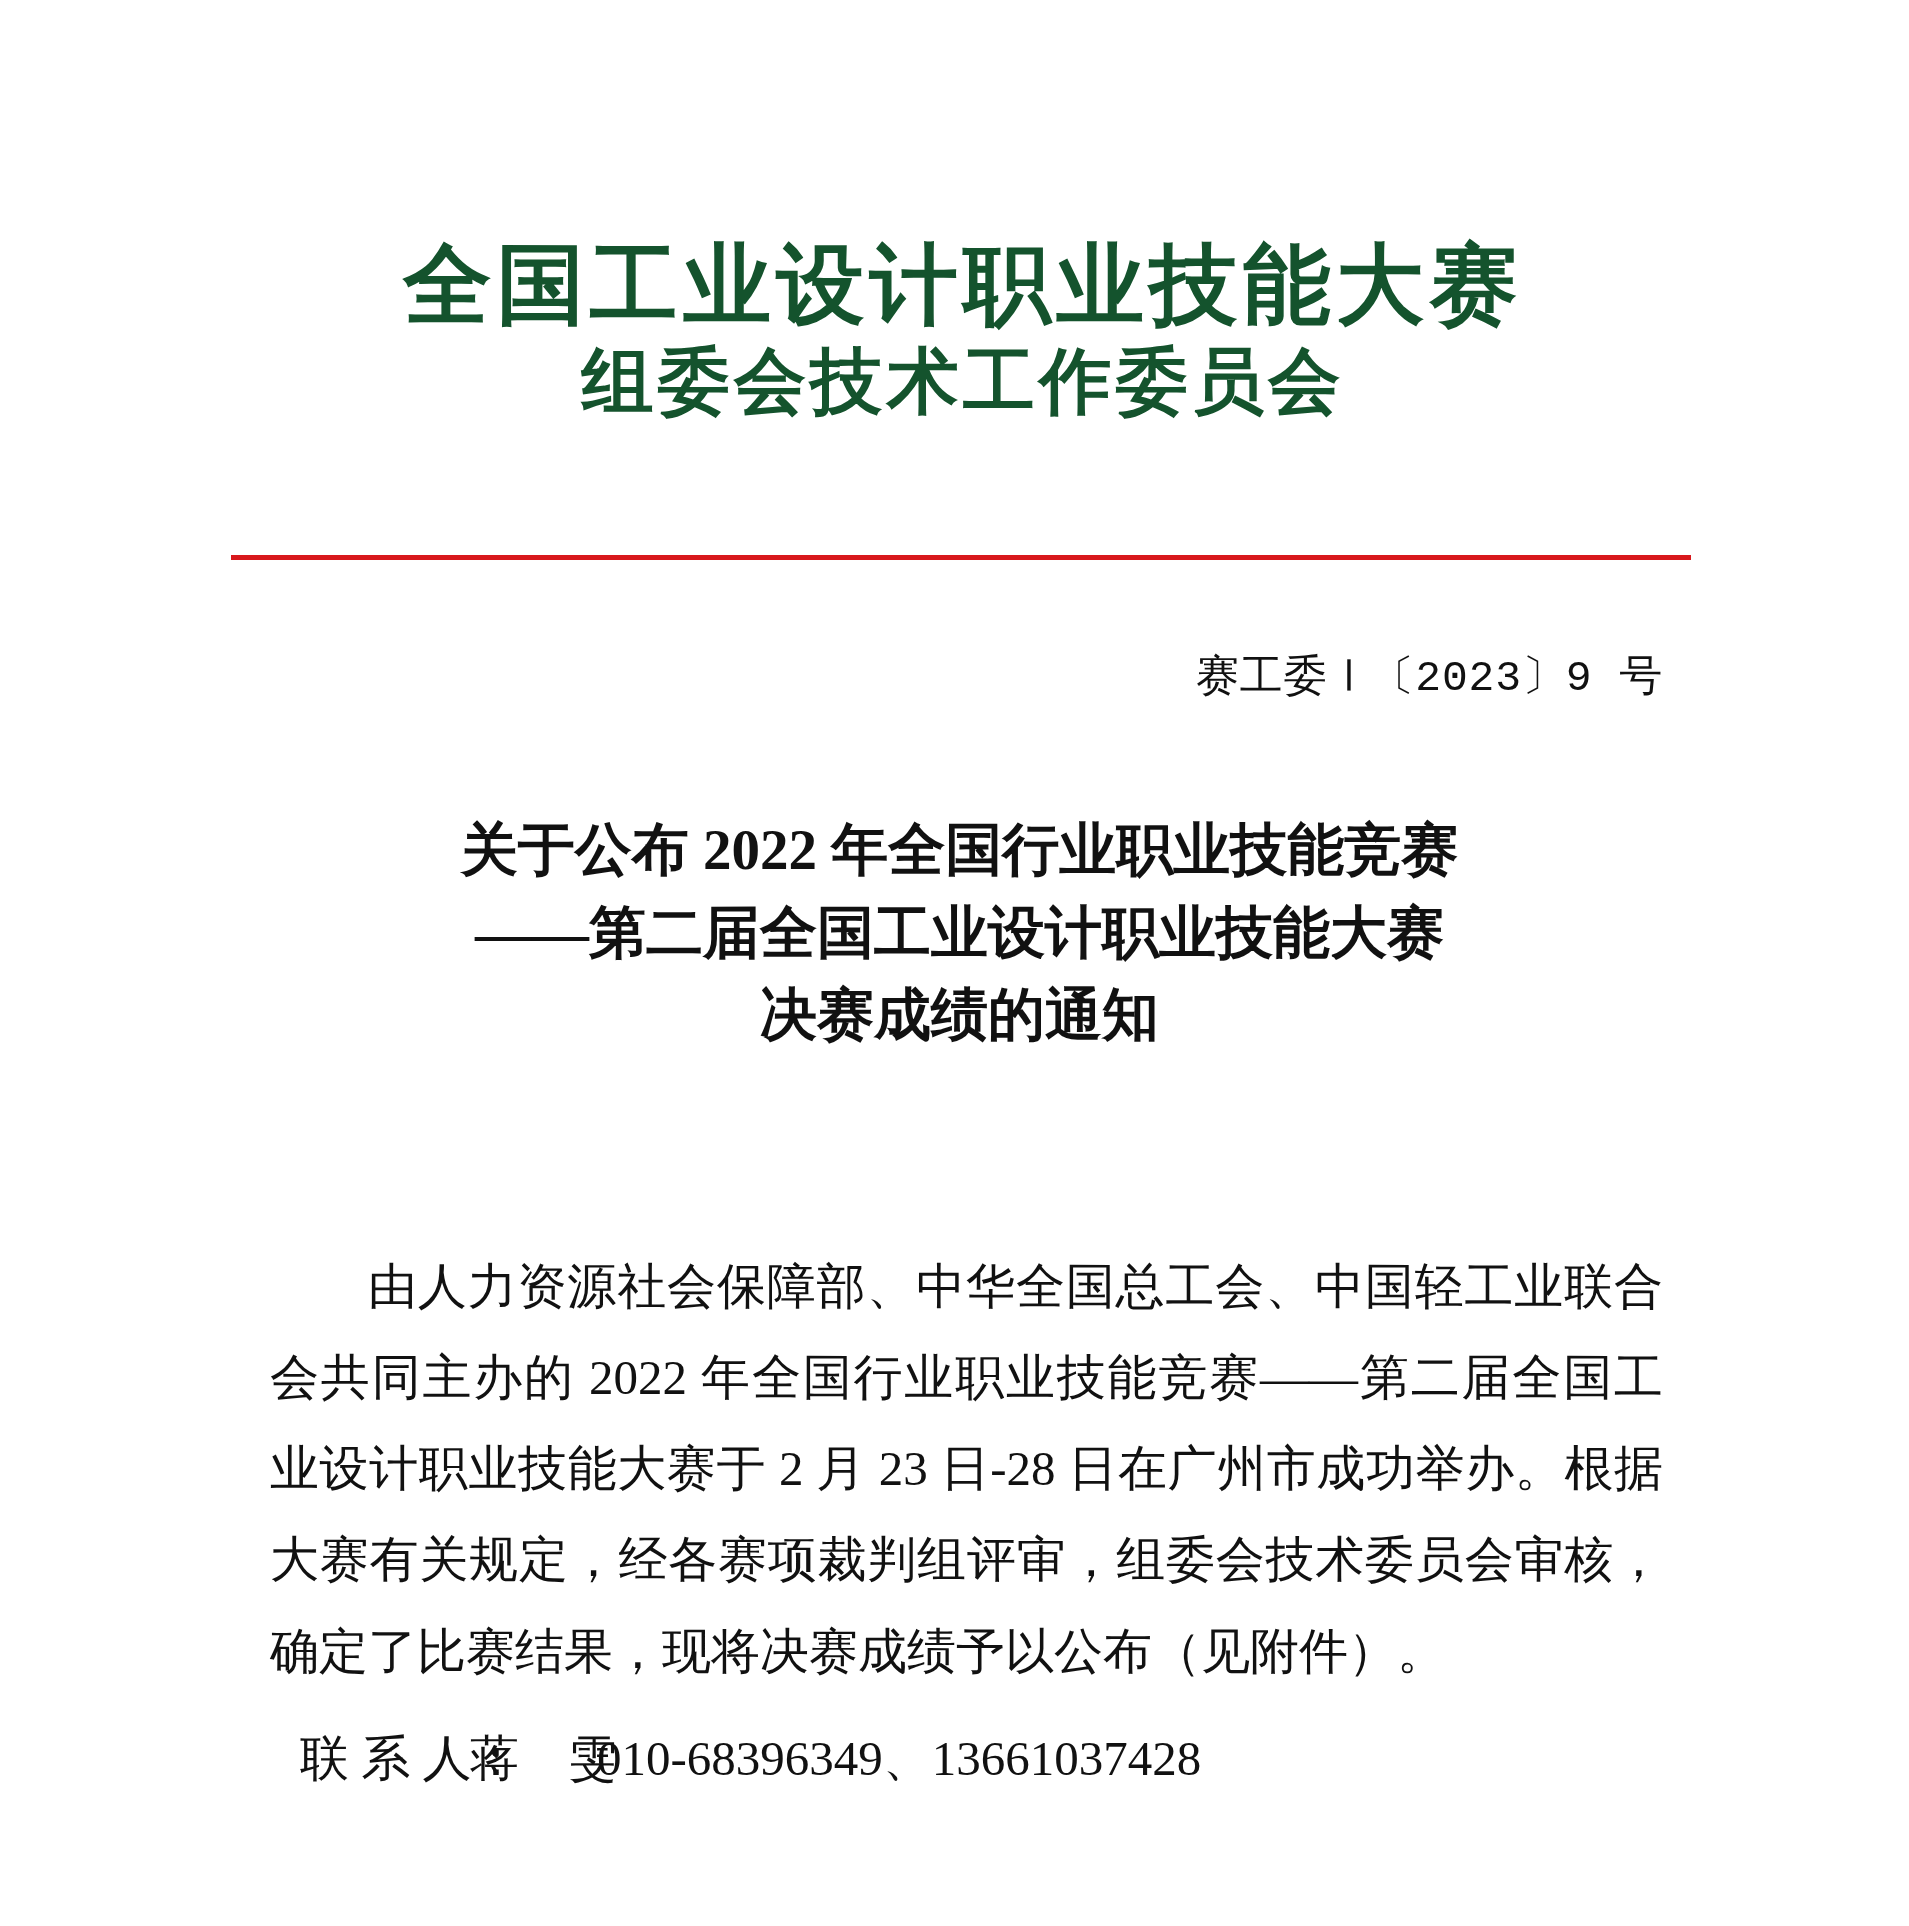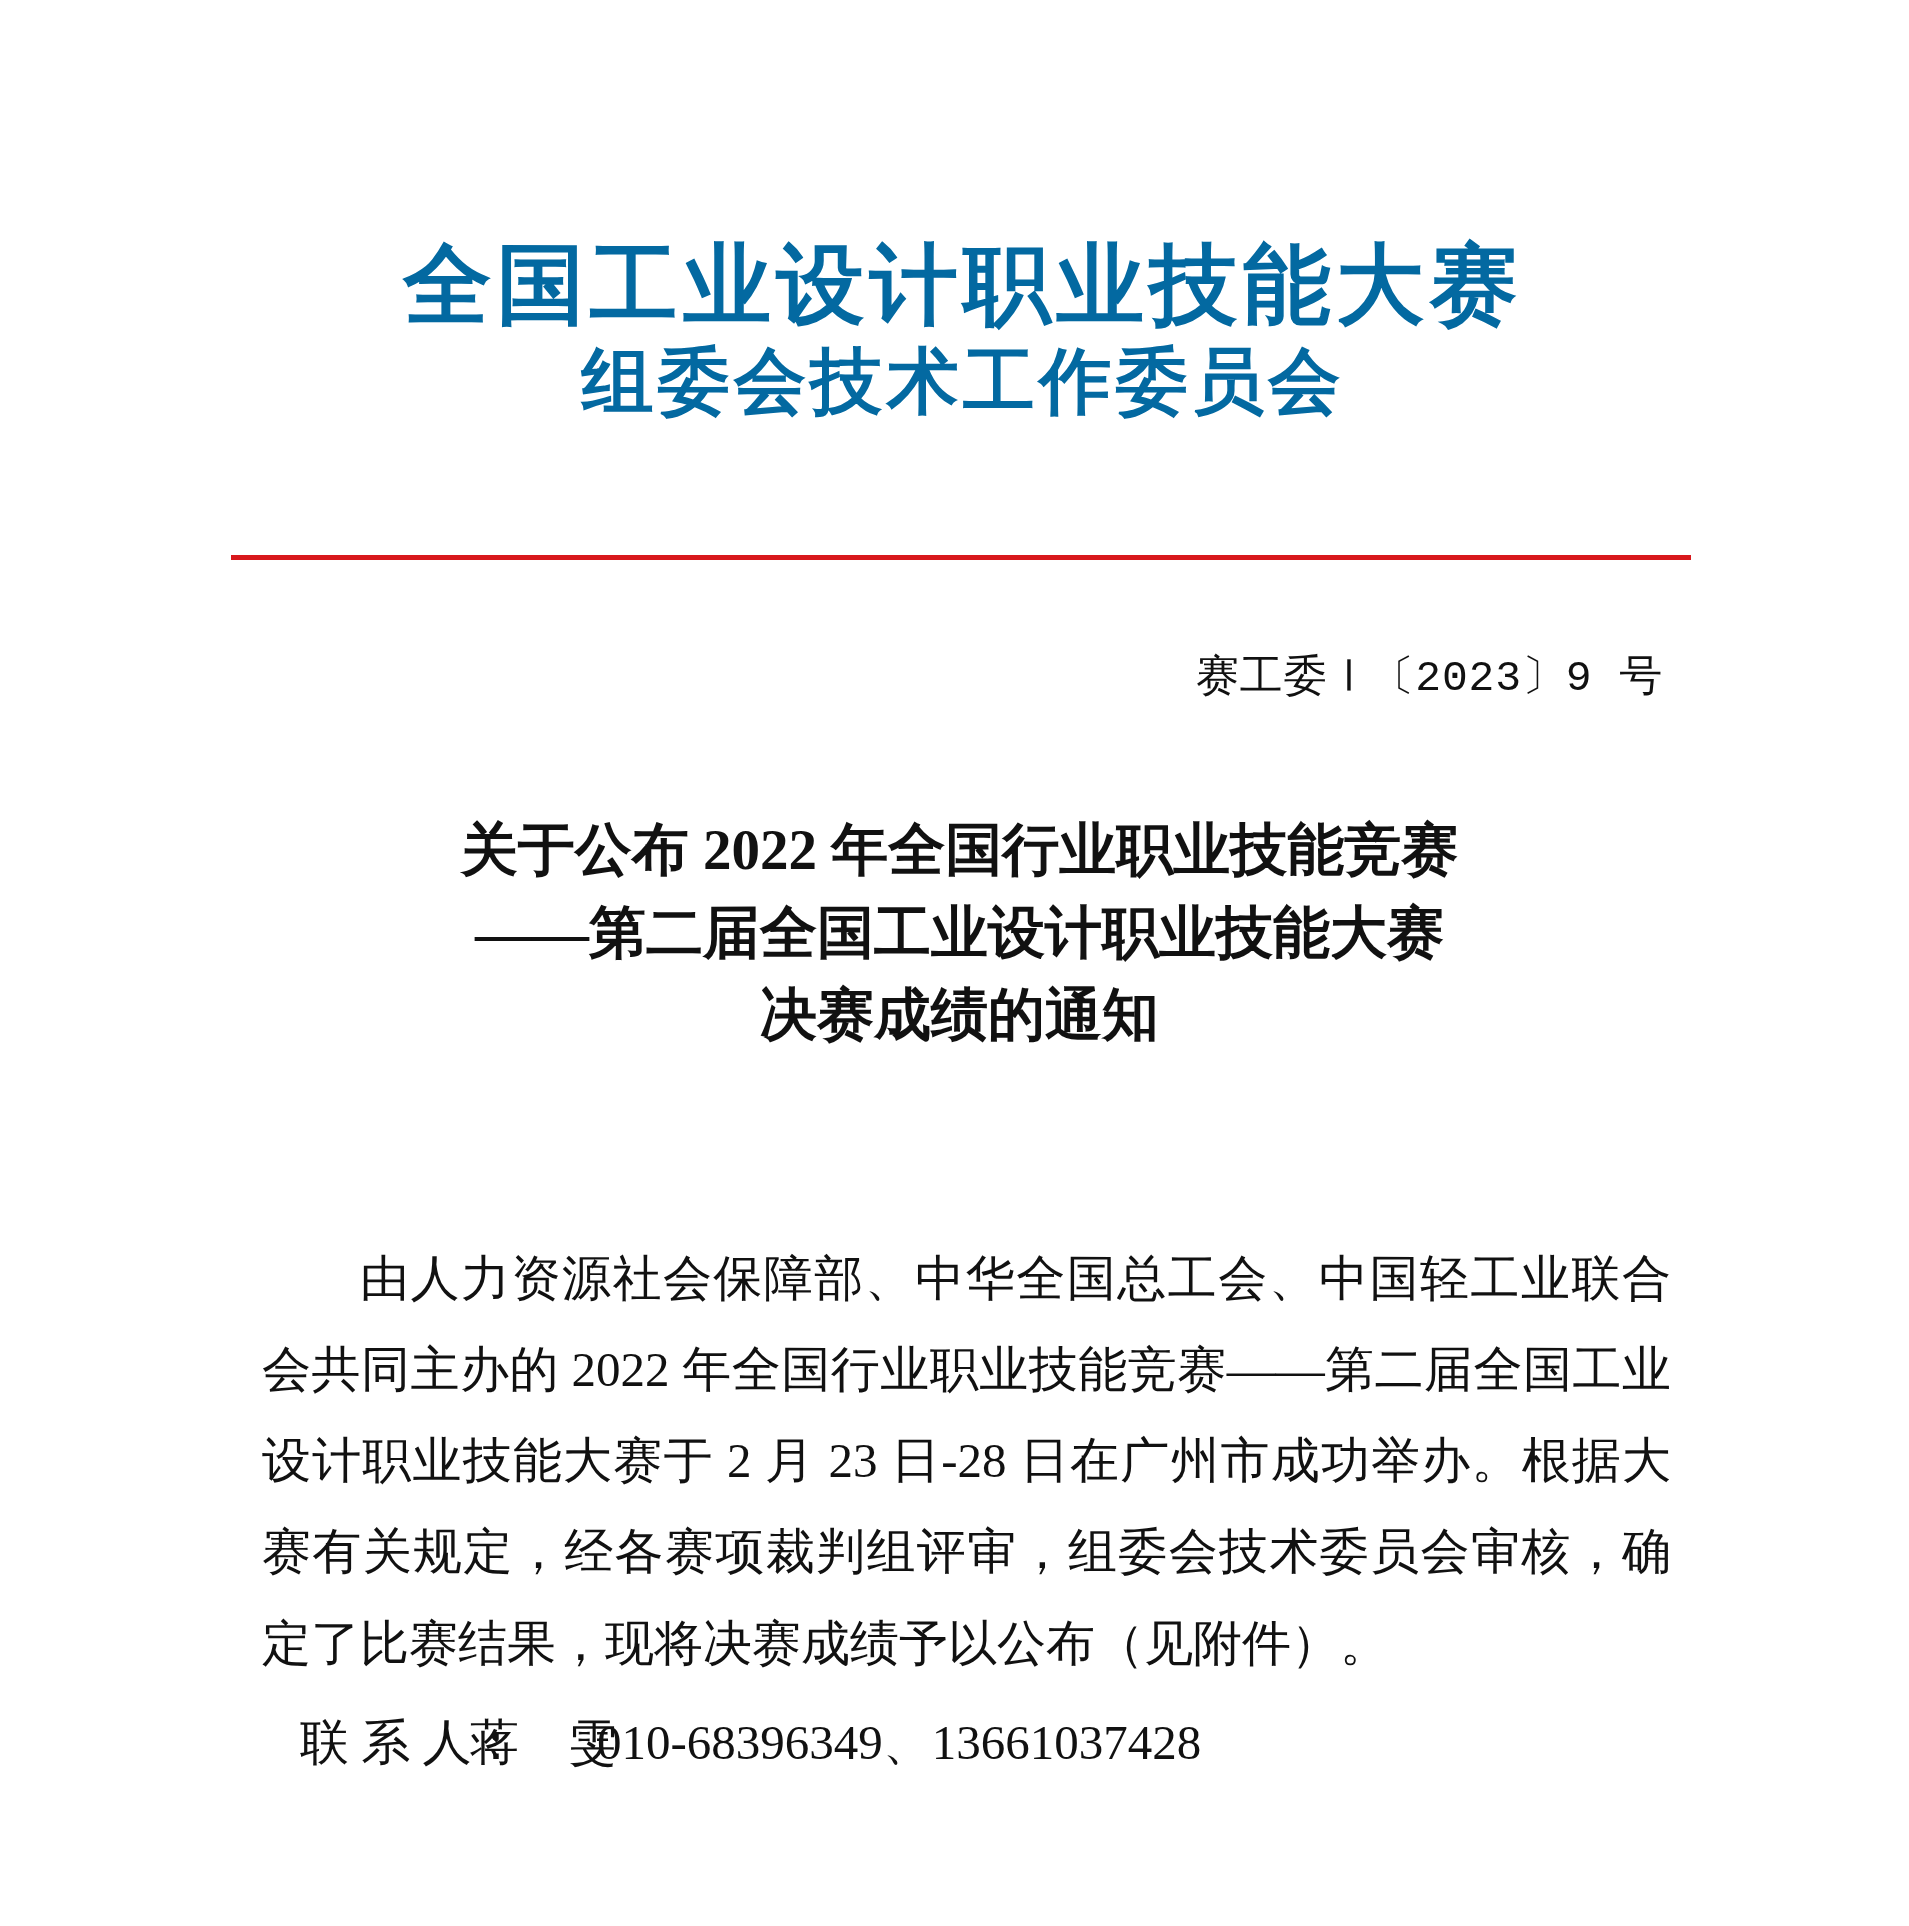--- a/index.html
+++ b/index.html
@@ -33,21 +33,21 @@
   .letterhead {
     position: absolute;
     left: 239px;
     top: 231px;
     width: 1448px;
     text-align: center;
   }
   .letterhead-line {
     font-family: "DejaVu Sans", "Liberation Sans", sans-serif;
     font-weight: bold;
-    color: #0369a1;
+    color: #14532d;
     letter-spacing: 0.06em;
     line-height: 1.22;
     white-space: nowrap;
   }
   .letterhead-line.l1 {
     font-size: 88px;
   }
   .letterhead-line.l2 {
     font-size: 72px;
   }
@@ -92,21 +92,21 @@
     left: 254px;
     top: 1225px;
     width: 1425px;
     font-size: 49px;
     line-height: 1.86;
   }
   .salutation {
     margin: 0 0 7px 0;
   }
   .para {
-    margin: 8px;
+    margin: 16px;
     text-indent: 2em;
     text-align: justify;
   }
   .plain-line {
     margin: 0;
     text-indent: 2em;
   }
 
   
   .contacts {

